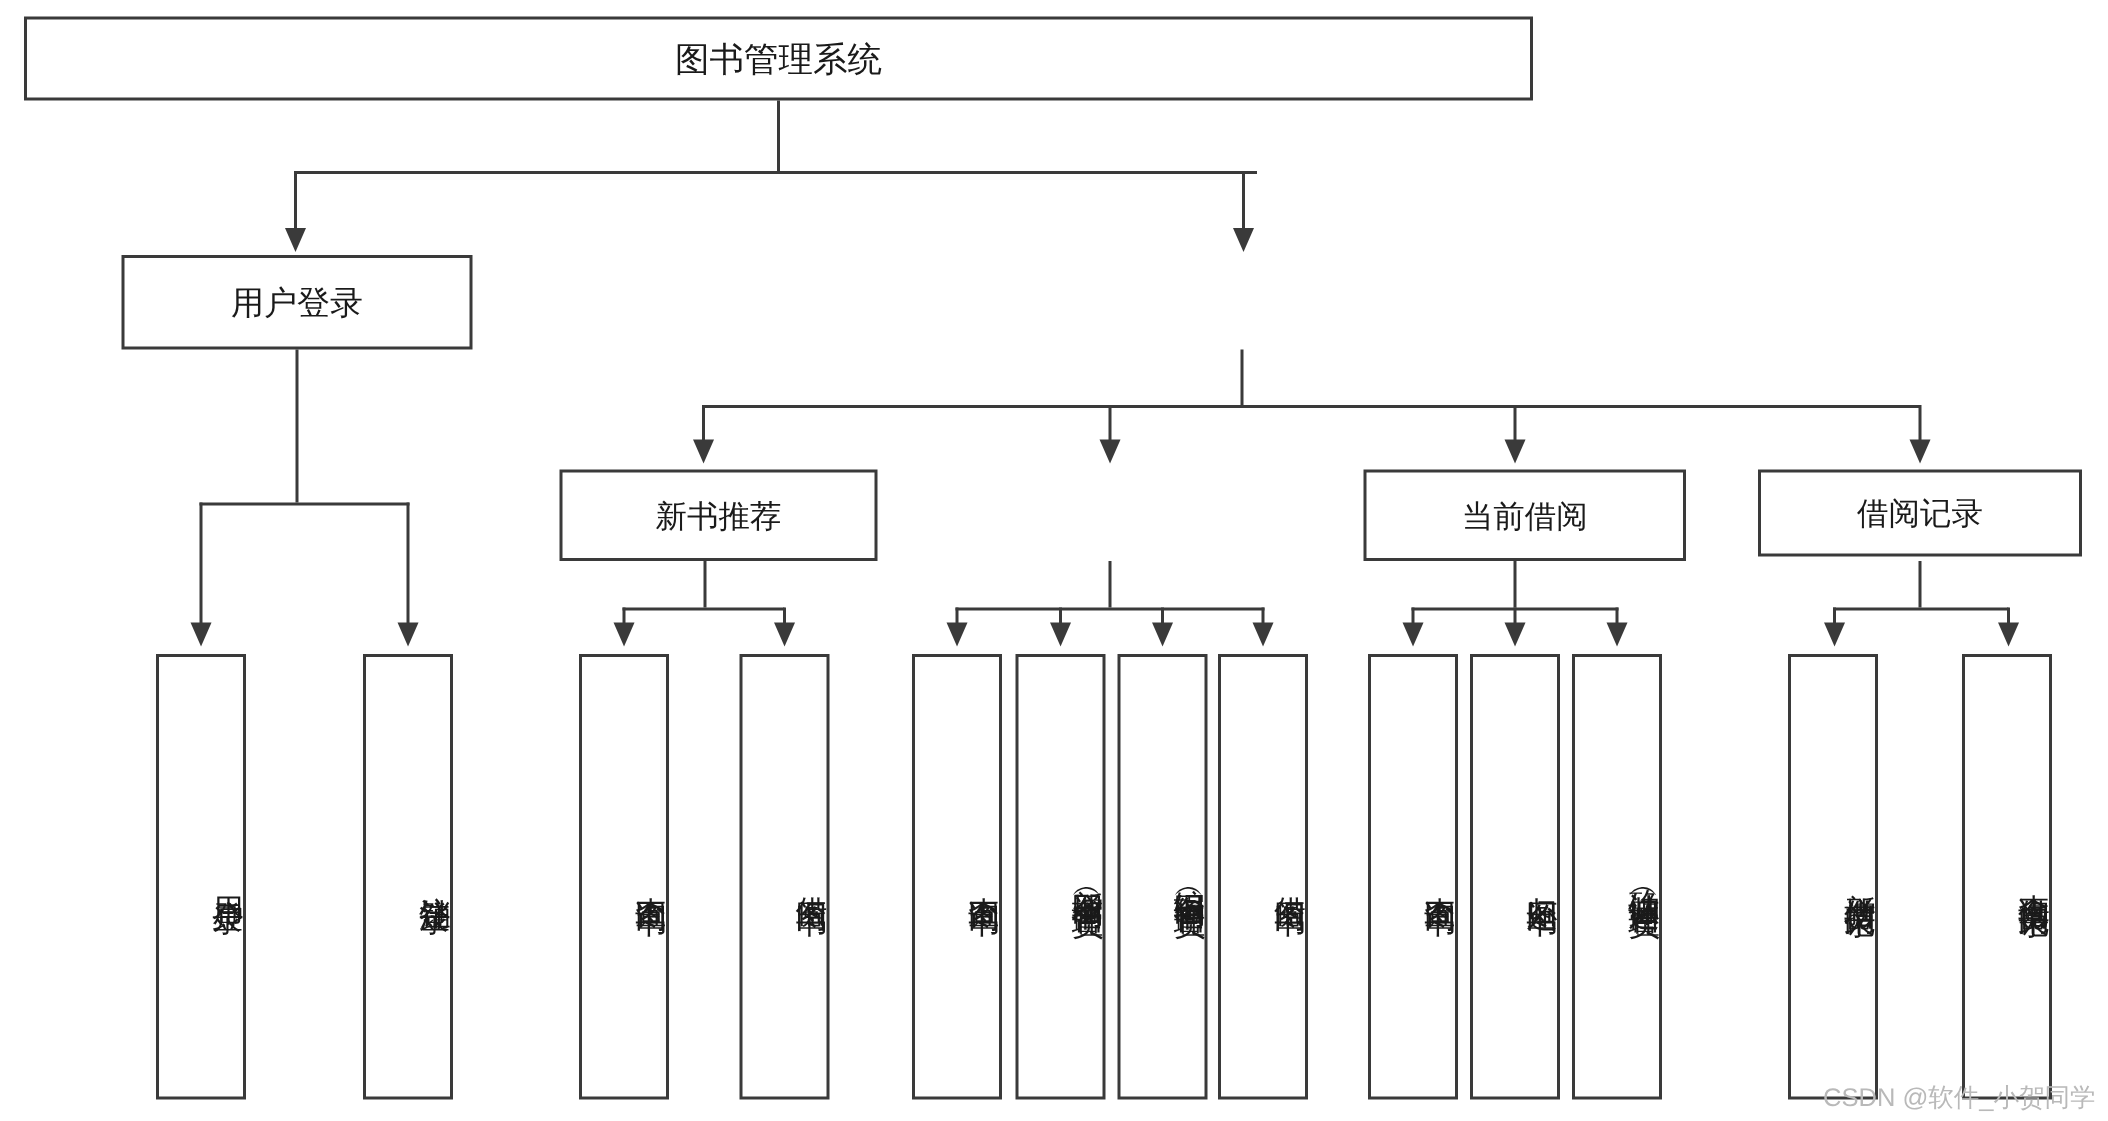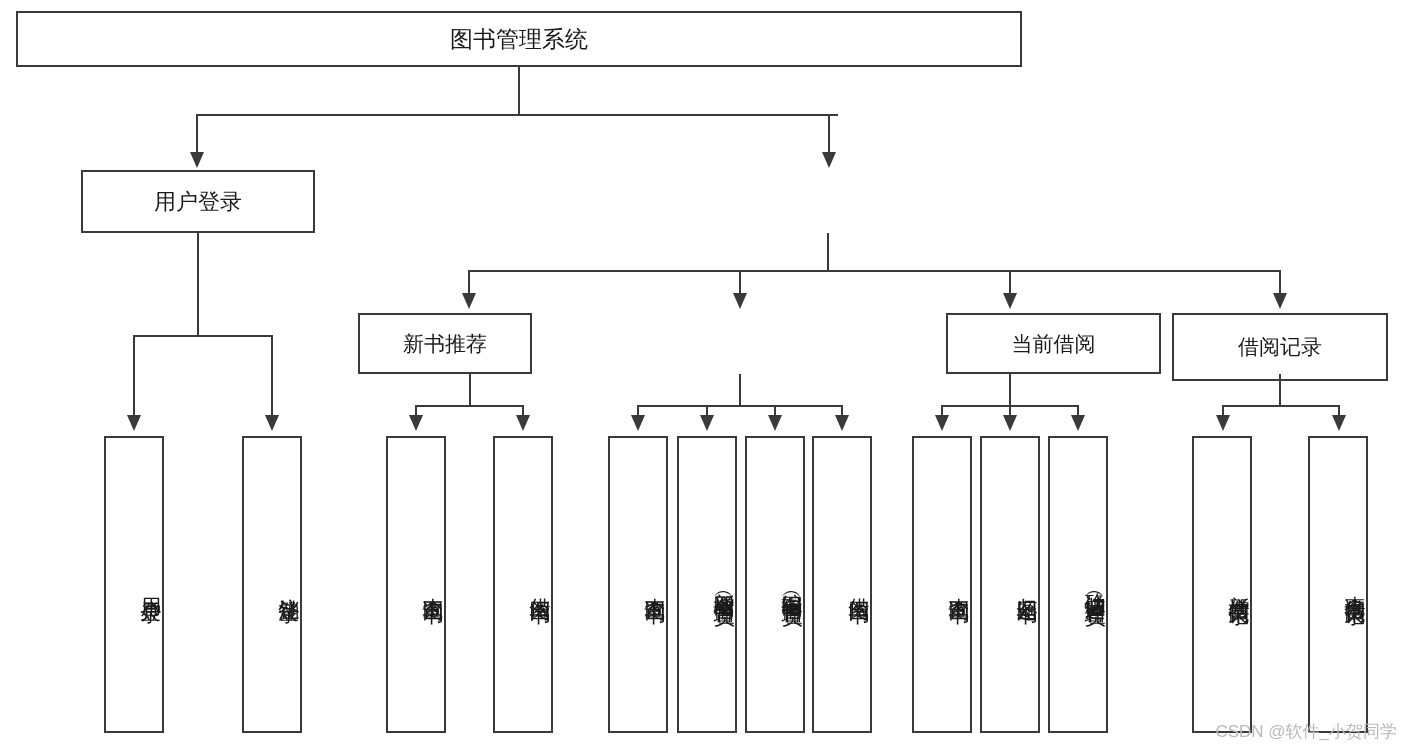--- a/index.html
+++ b/index.html
@@ -118,27 +118,27 @@
   <div class="hline" style="left:468px; top:270px; width:812px;"></div>
   <div class="vline" style="left:468px; top:270px; height:25px;"></div>
   <div class="arrow" style="left:462px; top:293px;"></div>
   <div class="vline" style="left:739px; top:270px; height:25px;"></div>
   <div class="arrow" style="left:733px; top:293px;"></div>
   <div class="vline" style="left:1009px; top:270px; height:25px;"></div>
   <div class="arrow" style="left:1003px; top:293px;"></div>
   <div class="vline" style="left:1279px; top:270px; height:25px;"></div>
   <div class="arrow" style="left:1273px; top:293px;"></div>
 
-  <div class="node level3" style="left:358px; top:313px; width:174px; height:61px;text-align:right;">
+  <div class="node level3" style="left:373px; top:313px; width:212px; height:61px;text-align:right;">
     <span>新书推荐</span>
   </div>
-  <div class="node level3" style="left:946px; top:313px; width:215px; height:61px;">
+  <div class="node level3" style="left:909px; top:313px; width:215px; height:61px;">
     <span>当前借阅</span>
   </div>
-  <div class="node level3" style="left:1172px; top:313px; width:216px; height:68px;">
+  <div class="node level3" style="left:1172px; top:313px; width:216px; height:58px;">
     <span>借阅记录</span>
   </div>
 
   <div class="vline" style="left:469px; top:374px; height:31px;"></div>
   <div class="hline" style="left:415px; top:405px; width:108px;"></div>
   <div class="vline" style="left:415px; top:405px; height:12px;"></div>
   <div class="arrow" style="left:409px; top:415px;"></div>
   <div class="vline" style="left:522px; top:405px; height:12px;"></div>
   <div class="arrow" style="left:516px; top:415px;"></div>
 

